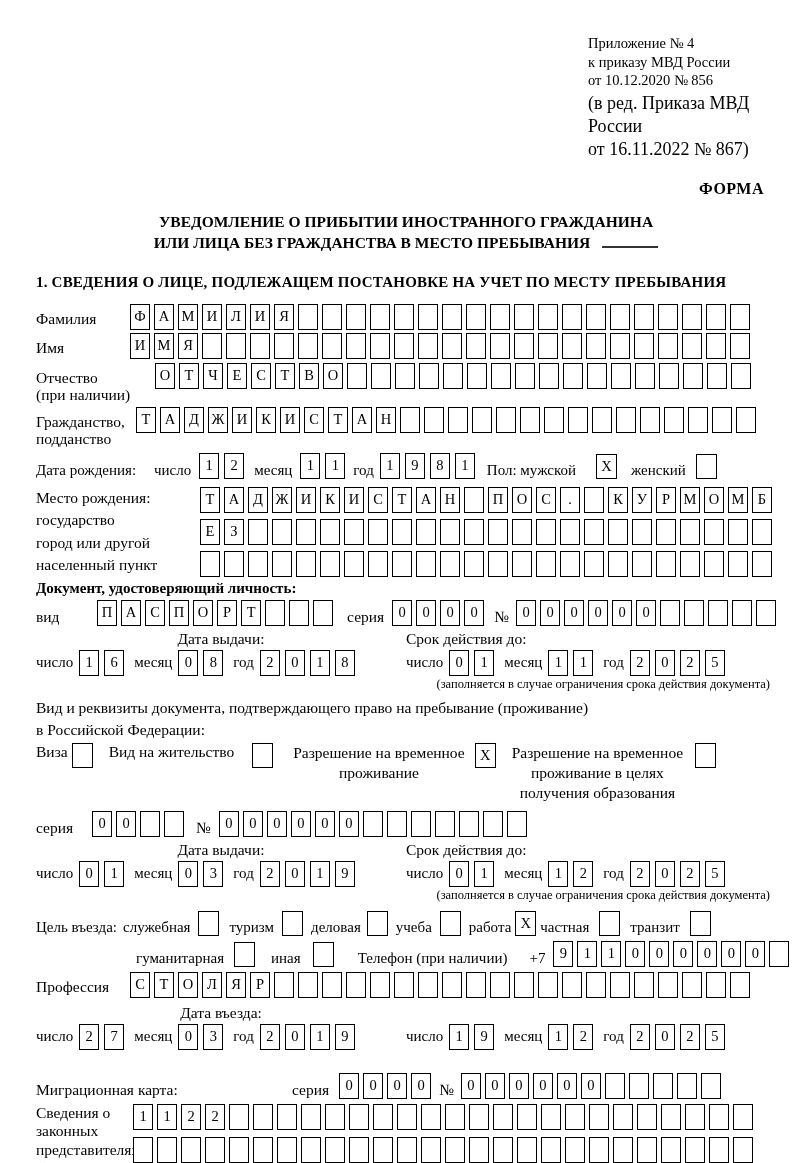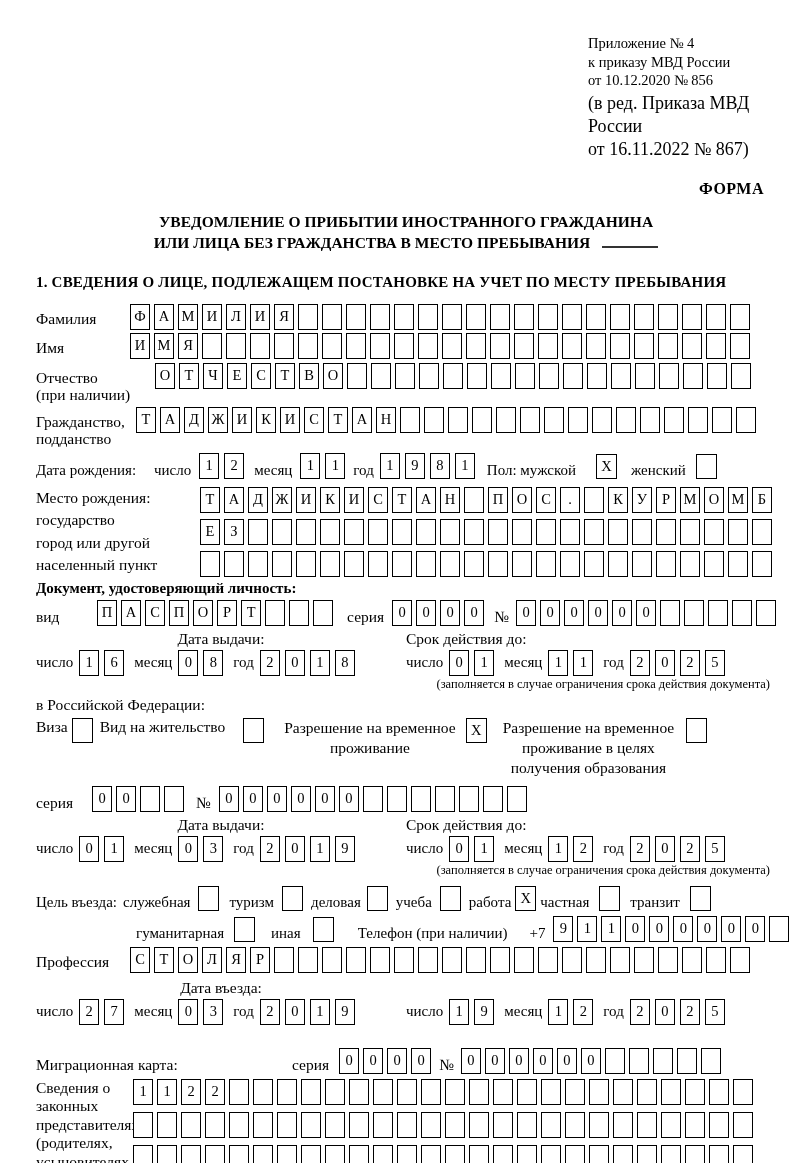--- a/index.html
+++ b/index.html
@@ -390,26 +390,27 @@
             <span class="cbox">2</span>
             <span class="cbox">0</span>
             <span class="cbox">2</span>
             <span class="cbox">5</span>
           </span>
       </span>
     </span>
   </div>
   <div class="note" style="margin-top:1px">(заполняется в случае ограничения срока действия документа)</div>
 
+  <div style="margin-top:7px">Вид и реквизиты документа, подтверждающего право на пребывание (проживание)</div>
   <div style="margin-top:4px">в Российской Федерации:</div>
 
   <div class="row" style="margin-top:4px">
     <span class="lbl">Виза</span>
     <span class="chk" style="margin-left:4px"></span>
-    <span class="lbl" style="margin-left:7px">Вид на жительство</span>
+    <span class="lbl" style="margin-left:16px">Вид на жительство</span>
     <span class="chk" style="margin-left:18px"></span>
     <span class="optlines" style="margin-left:20px">
       <span style="display:block">Разрешение на временное</span>
       <span style="display:block">проживание</span>
     </span>
     <span class="chk" style="margin-left:10px">X</span>
     <span class="optlines" style="margin-left:16px">
       <span style="display:block">Разрешение на временное</span>
       <span style="display:block">проживание в целях</span>
       <span style="display:block">получения образования</span>

